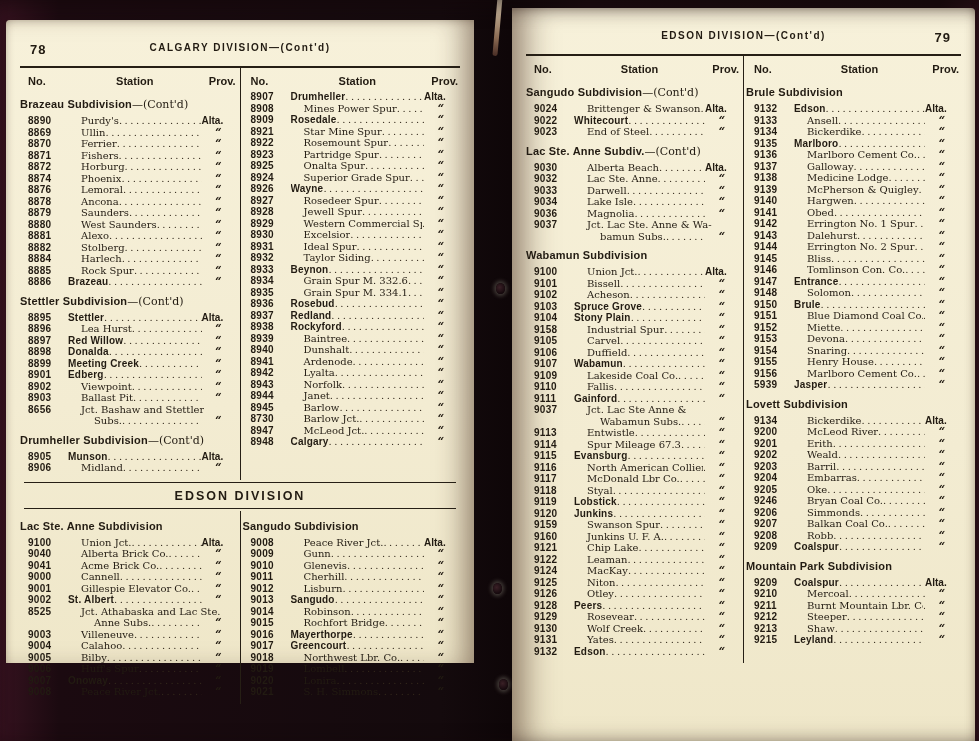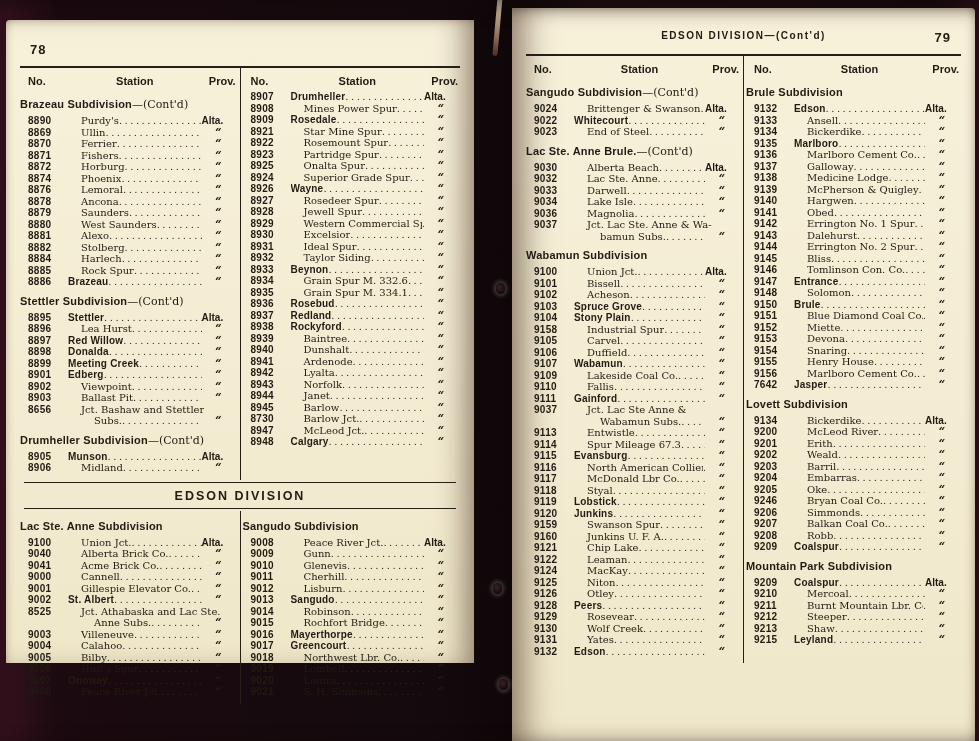--- a/index.html
+++ b/index.html
@@ -56,20 +56,21 @@
               box-shadow: inset 0 14px 22px -12px rgba(20,8,10,.8), inset 0 -10px 18px -14px rgba(20,8,10,.5); }
 </style>
 </head>
 <body>
 
 <div class="scene">
 
   <div class="page page-left">
     <div class="page-head">
       <span class="pageno left-no">78</span>
+      <span class="division-title">CALGARY DIVISION—(Cont'd)</span>
     </div>
     <div class="rule"></div>
     <div class="cols">
       <div class="col" id="lp-top-c1">
           <div class="colhead">
             <span class="ch-no">No.</span>
             <span class="ch-st">Station</span>
             <span class="ch-pr">Prov.</span>
           </div>
           <div class="sec-head"><b>Brazeau Subdivision</b><span class="cont">—(Cont'd)</span></div>
@@ -982,21 +983,21 @@
           <div class="row">
             <span class="no">9023</span>
             <span class="entry">
               <span class="line">
                 <span class="nm">End of Steel</span>
                 <span class="dots"></span>
                 <span class="prov dit">“</span>
               </span>
             </span>
           </div>
-          <div class="sec-head"><b>Lac Ste. Anne Brule.</b><span class="cont">—(Cont'd)</span></div>
+          <div class="sec-head"><b>Lac Ste. Anne Subdiv.</b><span class="cont">—(Cont'd)</span></div>
           <div class="row">
             <span class="no">9030</span>
             <span class="entry">
               <span class="line">
                 <span class="nm">Alberta Beach</span>
                 <span class="dots"></span>
                 <span class="prov alta">Alta.</span>
               </span>
             </span>
           </div>
@@ -1629,21 +1630,21 @@
             <span class="no">9156</span>
             <span class="entry">
               <span class="line">
                 <span class="nm">Marlboro Cement Co.</span>
                 <span class="dots"></span>
                 <span class="prov dit">“</span>
               </span>
             </span>
           </div>
           <div class="row">
-            <span class="no">7642</span>
+            <span class="no">5939</span>
             <span class="entry">
               <span class="line">
                 <span class="nm b">Jasper</span>
                 <span class="dots"></span>
                 <span class="prov dit">“</span>
               </span>
             </span>
           </div>
           <div class="sec-head"><b>Lovett Subdivision</b></div>
           <div class="row">

